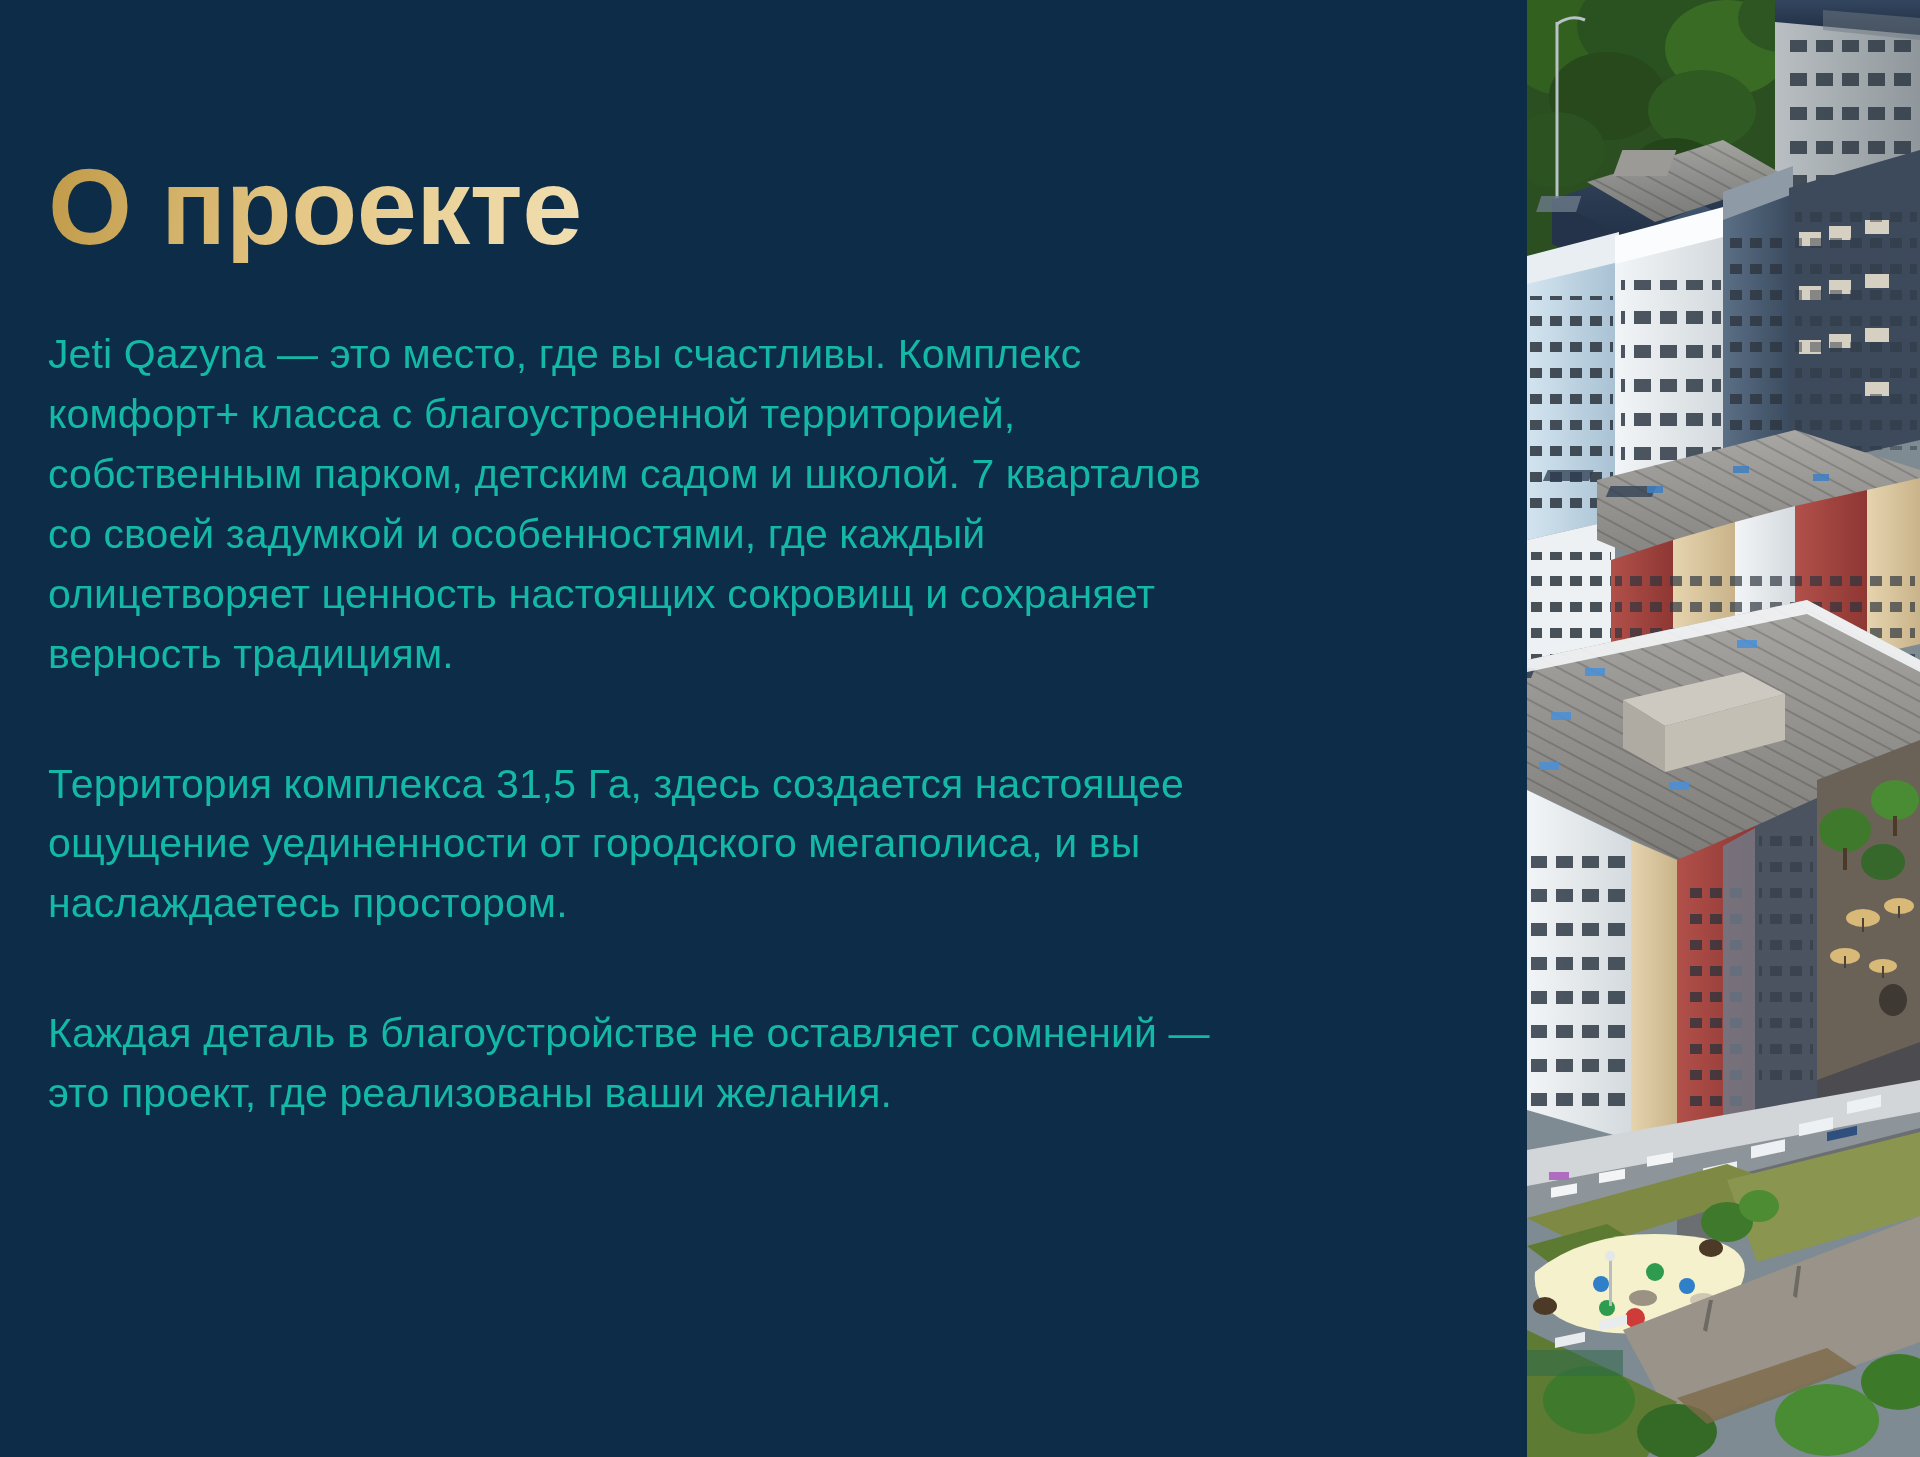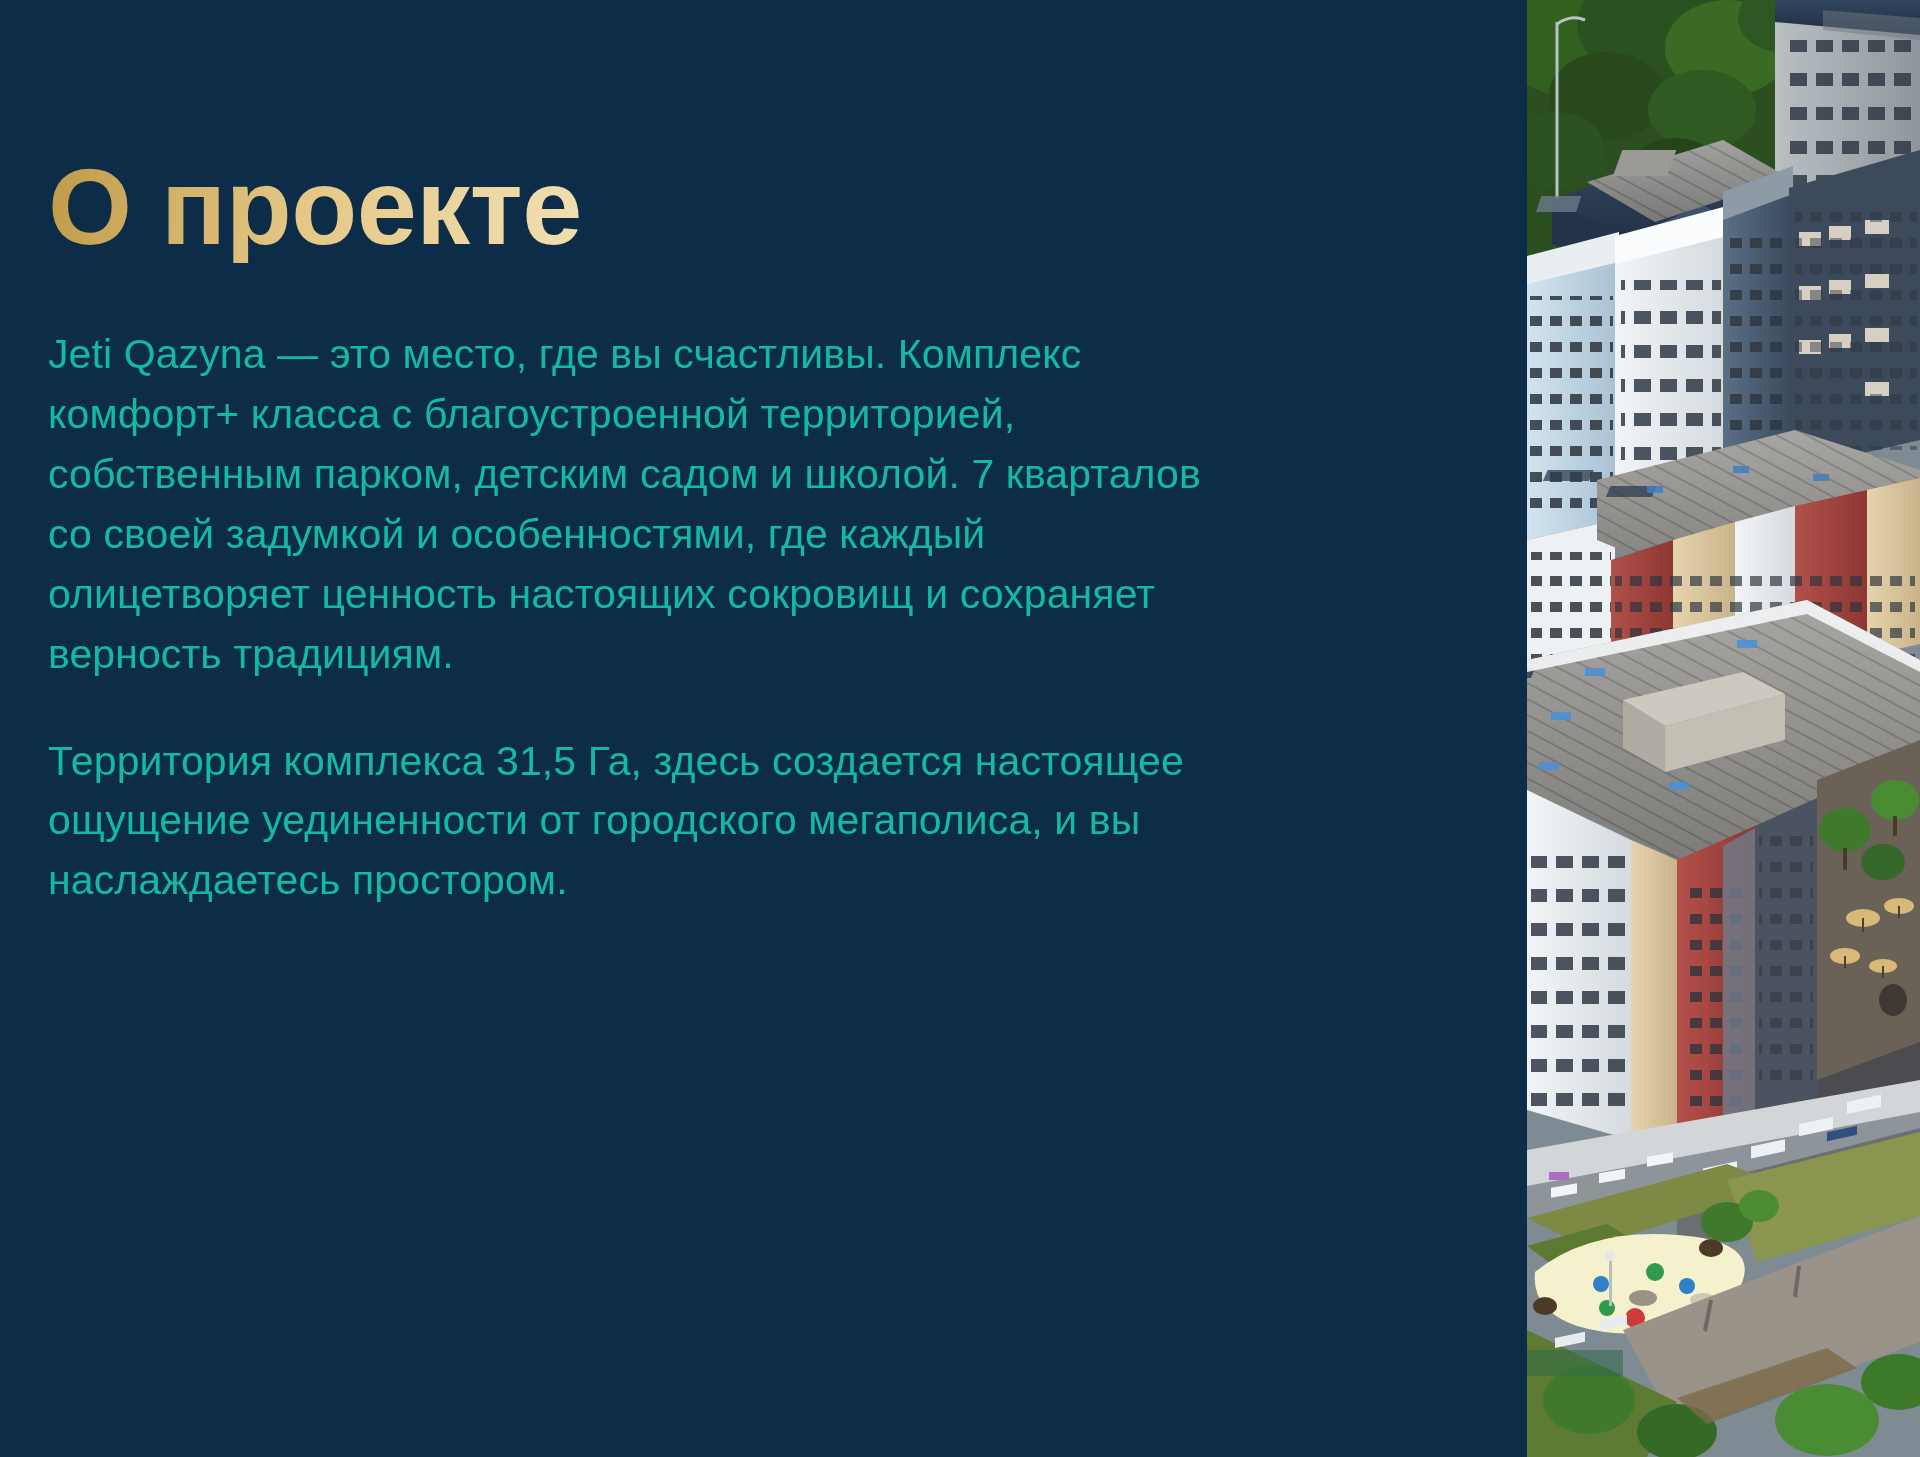--- a/index.html
+++ b/index.html
@@ -54,21 +54,21 @@
 
   .body-copy p {
     font-size:41px;
     line-height:1.46;
     font-weight:400;
     color:#14b8a6;
     letter-spacing:0.1px;
   }
 
   .body-copy p + p {
-    margin-top:47px;
+    margin-top:70px;
   }
 
   
   .photo-pane {
     position:relative;
     width:393px;
     height:1457px;
     flex:0 0 393px;
     overflow:hidden;
     background:#7e8b92;
@@ -81,20 +81,21 @@
 
 <div class="slide">
 
   <section class="content-pane">
 
     <h1 class="slide-title">О проекте</h1>
 
     <div class="body-copy">
       <p>Jeti Qazyna — это место, где вы счастливы. Комплекс комфорт+ класса с благоустроенной территорией, собственным парком, детским садом и школой. 7 кварталов со своей задумкой и особенностями, где каждый олицетворяет ценность настоящих сокровищ и сохраняет верность традициям.</p>
       <p>Территория комплекса 31,5 Га, здесь создается настоящее ощущение уединенности от городского мегаполиса, и вы наслаждаетесь простором.</p>
+      <p>Каждая деталь в благоустройстве не оставляет сомнений — это проект, где реализованы ваши желания.</p>
     </div>
 
   </section>
 
   <aside class="photo-pane">
     <svg viewBox="0 0 393 1457" preserveAspectRatio="xMidYMid slice" aria-hidden="true">
       <defs>
         <linearGradient id="gFacWhite" x1="0" y1="0" x2="1" y2="0">
           <stop offset="0" stop-color="#f2f5f7"></stop>
             <stop offset="1" stop-color="#d4dade"></stop>

